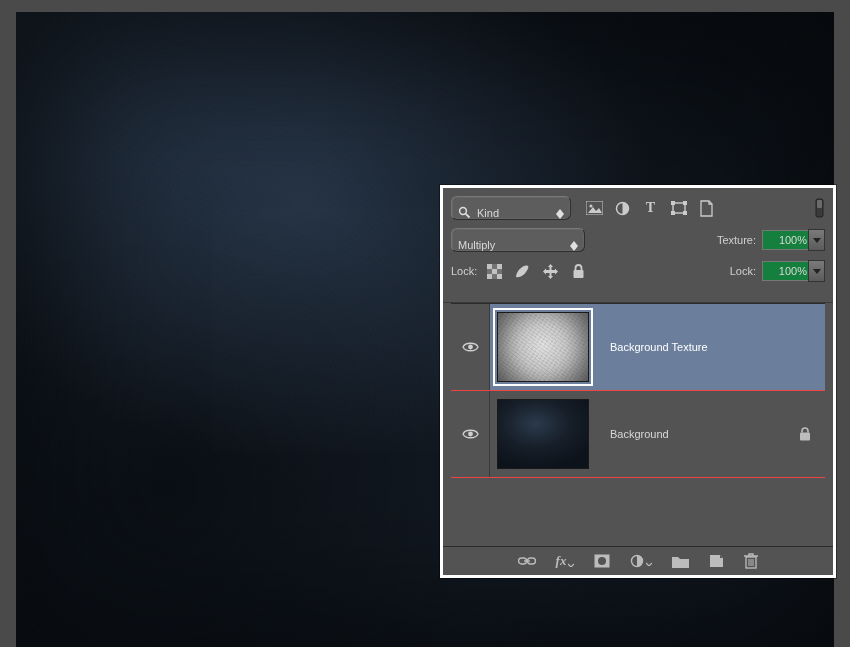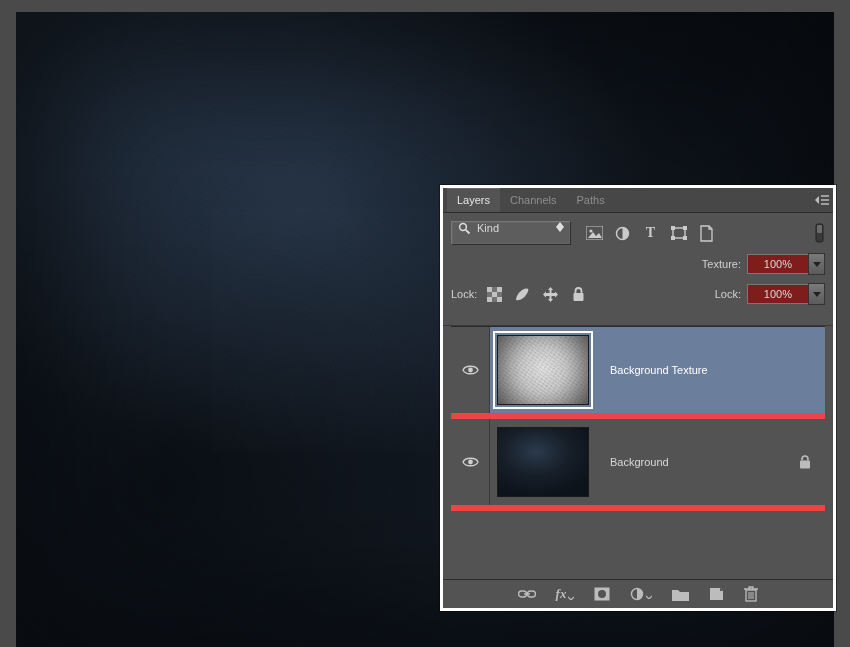--- a/index.html
+++ b/index.html
@@ -22,36 +22,36 @@
 
   
   .panel-wrap{position:absolute;left:440px;top:185px;width:390px;border:3px solid #fff;background:#474747;box-shadow:0 0 0 1px rgba(0,0,0,.4)}
   .tabbar{display:flex;align-items:center;height:24px;background:#474747;padding:0 4px;border-bottom:1px solid #2c2c2c}
   .tab{padding:5px 10px 6px;color:#8e8e8e;cursor:pointer}
   .tab.active{background:#535353;color:#e6e6e6;border-top:1px solid #6a6a6a}
   .tabgap{flex:1}
   .panel-body{background:#535353;padding:8px 8px 4px}
   .row{display:flex;align-items:center;gap:6px;margin-bottom:8px}
   .row.lock{margin-bottom:20px}
-  .select{display:flex;align-items:flex-start;height:22px;background:#5d5d5d;border:1px solid #2e2e2e;border-top-color:#787878;border-left-color:#787878;border-radius:0;padding:0 6px;box-shadow:inset 0 0 0 1px rgba(255,255,255,.05)}
+  .select{display:flex;align-items:flex-end;height:22px;background:#5d5d5d;border:1px solid #2e2e2e;border-top-color:#787878;border-left-color:#787878;border-radius:6px;padding:0 6px;box-shadow:inset 0 0 0 1px rgba(255,255,255,.05)}
   .select.kind{width:106px}
   .select.blend{flex:1;max-width:192px}
   .select .grow{flex:1}
   .filters{display:flex;gap:9px;margin-left:8px;align-items:center}
   .fbtn{width:19px;height:19px;display:flex;align-items:center;justify-content:center;border-radius:2px;opacity:.9}
   .lbl{color:#d0d0d0}
   .numbox{display:flex;align-items:center}
-  .numv{width:44px;height:18px;line-height:18px;text-align:right;background:#7f1d1d;border:1px solid #777;border-right:none;padding-right:16px}
+  .numv{width:44px;height:18px;line-height:18px;text-align:right;background:#15803d;border:1px solid #777;border-right:none;padding-right:1px}
   .numbtn{width:15px;height:20px;background:linear-gradient(#7a7a7a,#5b5b5b);border:1px solid #333;display:flex;align-items:center;justify-content:center}
   .lockicons{display:flex;gap:9px;margin-left:2px;align-items:center}
   .divider{height:1px;background:#3a3a3a;margin:0 -8px 0px}
 
   
   .layers{border-top:1px solid #2b2b2b}
-  .layer{display:flex;align-items:center;height:86px;border-bottom:6px solid #ef4444}
+  .layer{display:flex;align-items:center;height:86px;border-bottom:1px solid #ef4444}
   .layer .vis{width:38px;display:flex;align-items:center;justify-content:center;border-right:1px solid #3a3a3a;height:100%}
   .layer .thumbwrap{width:106px;display:flex;align-items:center;justify-content:center;height:100%}
   .thumb{width:90px;height:68px;background:#222;border:1px solid #1a1a1a}
   .thumb.tex{background:
       radial-gradient(circle at 50% 48%, #e2e2e2 0%, #bdbdbd 55%, #7d7d7d 100%);
     position:relative;overflow:hidden}
   .thumb.tex::after{content:"";position:absolute;inset:0;mix-blend-mode:multiply;opacity:.7;
     background:
       repeating-linear-gradient(35deg,rgba(0,0,0,.10) 0 1px,rgba(0,0,0,0) 1px 3px),
       repeating-linear-gradient(125deg,rgba(0,0,0,.08) 0 1px,rgba(0,0,0,0) 1px 4px),
@@ -80,32 +80,20 @@
 </style>
 </head>
 <body>
 
 <div class="stage">
   <div class="canvas">
     <div class="grain"></div>
   </div>
 
   <div class="panel-wrap">
-    <div class="tabbar">
-      <div class="tab active ptr">Layers</div>
-      <div class="tab ptr">Channels</div>
-      <div class="tab ptr">Paths</div>
-      <div class="tabgap"></div>
-      <div class="ptr">
-        <svg width="14" height="10" viewBox="0 0 14 10">
-            <path d="M0 5 L4 1 L4 9 Z" fill="#bdbdbd"></path>
-            <path d="M6 1h8M6 5h8M6 9h8" stroke="#bdbdbd" stroke-width="1.6"></path>
-          </svg>
-      </div>
-    </div>
 
     <div class="panel-body">
 
       <div class="row">
         <div class="select kind ptr">
           <span>
             <svg width="13" height="13" viewBox="0 0 13 13">
                 <circle cx="5" cy="5" r="3.4" fill="none" stroke="#e0e0e0" stroke-width="1.5"></circle>
                 <line x1="7.8" y1="7.8" x2="11.5" y2="11.5" stroke="#e0e0e0" stroke-width="1.8"></line>
               </svg>
@@ -156,20 +144,32 @@
         <div style="flex:1"></div>
         <div class="ptr">
           <svg width="11" height="20" viewBox="0 0 11 20">
               <rect x="2" y="1" width="7" height="18" rx="2" fill="#3a3a3a" stroke="#222"></rect>
               <rect x="3" y="2" width="5" height="8" rx="1" fill="#6b6b6b"></rect>
             </svg>
         </div>
       </div>
 
       <div class="row">
+        <div class="select blend ptr">
+          <span>Multiply</span>
+          <span class="grow"></span>
+          <span class="updown">
+            <svg width="8" height="5">
+                <path d="M0 5 L4 0 L8 5 Z" fill="#e0e0e0"></path>
+              </svg>
+            <svg width="8" height="5">
+                <path d="M0 0 L4 5 L8 0 Z" fill="#e0e0e0"></path>
+              </svg>
+          </span>
+        </div>
         <div style="flex:1"></div>
         <span class="lbl">Texture:</span>
         <div class="numbox">
           <div class="numv">100%</div>
           <div class="numbtn ptr">
             <svg width="8" height="5">
                 <path d="M0 0 L4 5 L8 0 Z" fill="#222"></path>
               </svg>
           </div>
         </div>

